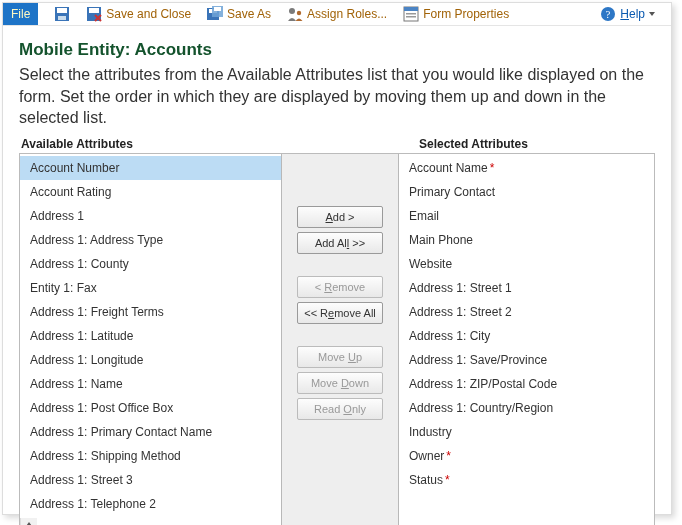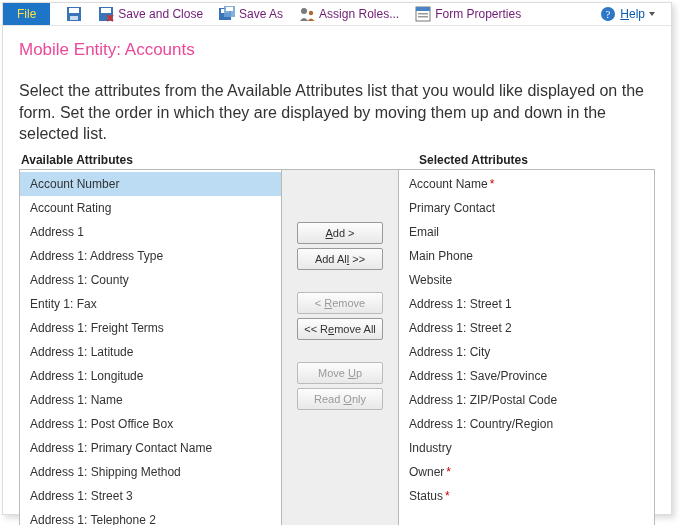--- a/index.html
+++ b/index.html
@@ -25,41 +25,41 @@
 }
 .toolbar {
   height: 34px;
   border-bottom: 1px solid #e5e5e5;
   display: flex;
   align-items: stretch;
   padding-right: 10px;
 }
 .file-btn {
   background: #1e74c7;
-  color: #fde047;
-  padding: 0 14px;
+  color: #fef9c3;
+  padding: 0 8px;
   font-size: 12px;
   display: flex;
   align-items: center;
   cursor: pointer;
 }
 .tb-items {
   display: flex;
   align-items: center;
   gap: 4px;
   padding-left: 10px;
   flex: 1;
 }
 .tb-item {
   display: flex;
   align-items: center;
   gap: 4px;
   padding: 3px 6px;
   cursor: pointer;
-  color: #701a75;
+  color: #a16207;
 }
 .tb-icon { width: 16px; height: 16px; display: inline-block; }
 .help-link {
   display: flex;
   align-items: center;
   gap: 4px;
   color: #0a5ab0;
   cursor: pointer;
   padding: 3px 6px;
 }
@@ -70,23 +70,23 @@
   display: inline-block;
 }
 .content {
   padding: 14px 16px 10px 16px;
   flex: 1;
   display: flex;
   flex-direction: column;
 }
 h1.title {
   font-size: 17px;
-  font-weight: normal;
-  color: #ec4899;
-  margin-bottom: 20px;
+  font-weight: bold;
+  color: #14532d;
+  margin-bottom: 4px;
 }
 .instruction {
   font-size: 16px;
   color: #333;
   line-height: 1.35;
   margin-bottom: 8px;
 }
 .section-labels {
   display: flex;
   font-weight: bold;
@@ -290,20 +290,21 @@
       </div>
 
       <div class="middle">
         <button class="btn"><u>A</u><span>dd &gt;</span></button>
         <button class="btn"><span>Add Al</span><u>l</u><span> &gt;&gt;</span></button>
         <div class="mid-gap"></div>
         <button class="btn disabled"><span>&lt; </span><u>R</u><span>emove</span></button>
         <button class="btn"><span>&lt;&lt; R</span><u>e</u><span>move All</span></button>
         <div class="mid-gap"></div>
         <button class="btn disabled"><span>Move </span><u>U</u><span>p</span></button>
+        <button class="btn disabled"><span>Move </span><u>D</u><span>own</span></button>
         <button class="btn disabled"><span>Read </span><u>O</u><span>nly</span></button>
       </div>
 
       <div class="list-wrap right">
         <div class="list" id="sel-list">
             <div class="list-item">Account Name<span class="req">*</span></div>
             <div class="list-item">Primary Contact</div>
             <div class="list-item">Email</div>
             <div class="list-item">Main Phone</div>
             <div class="list-item">Website</div>

